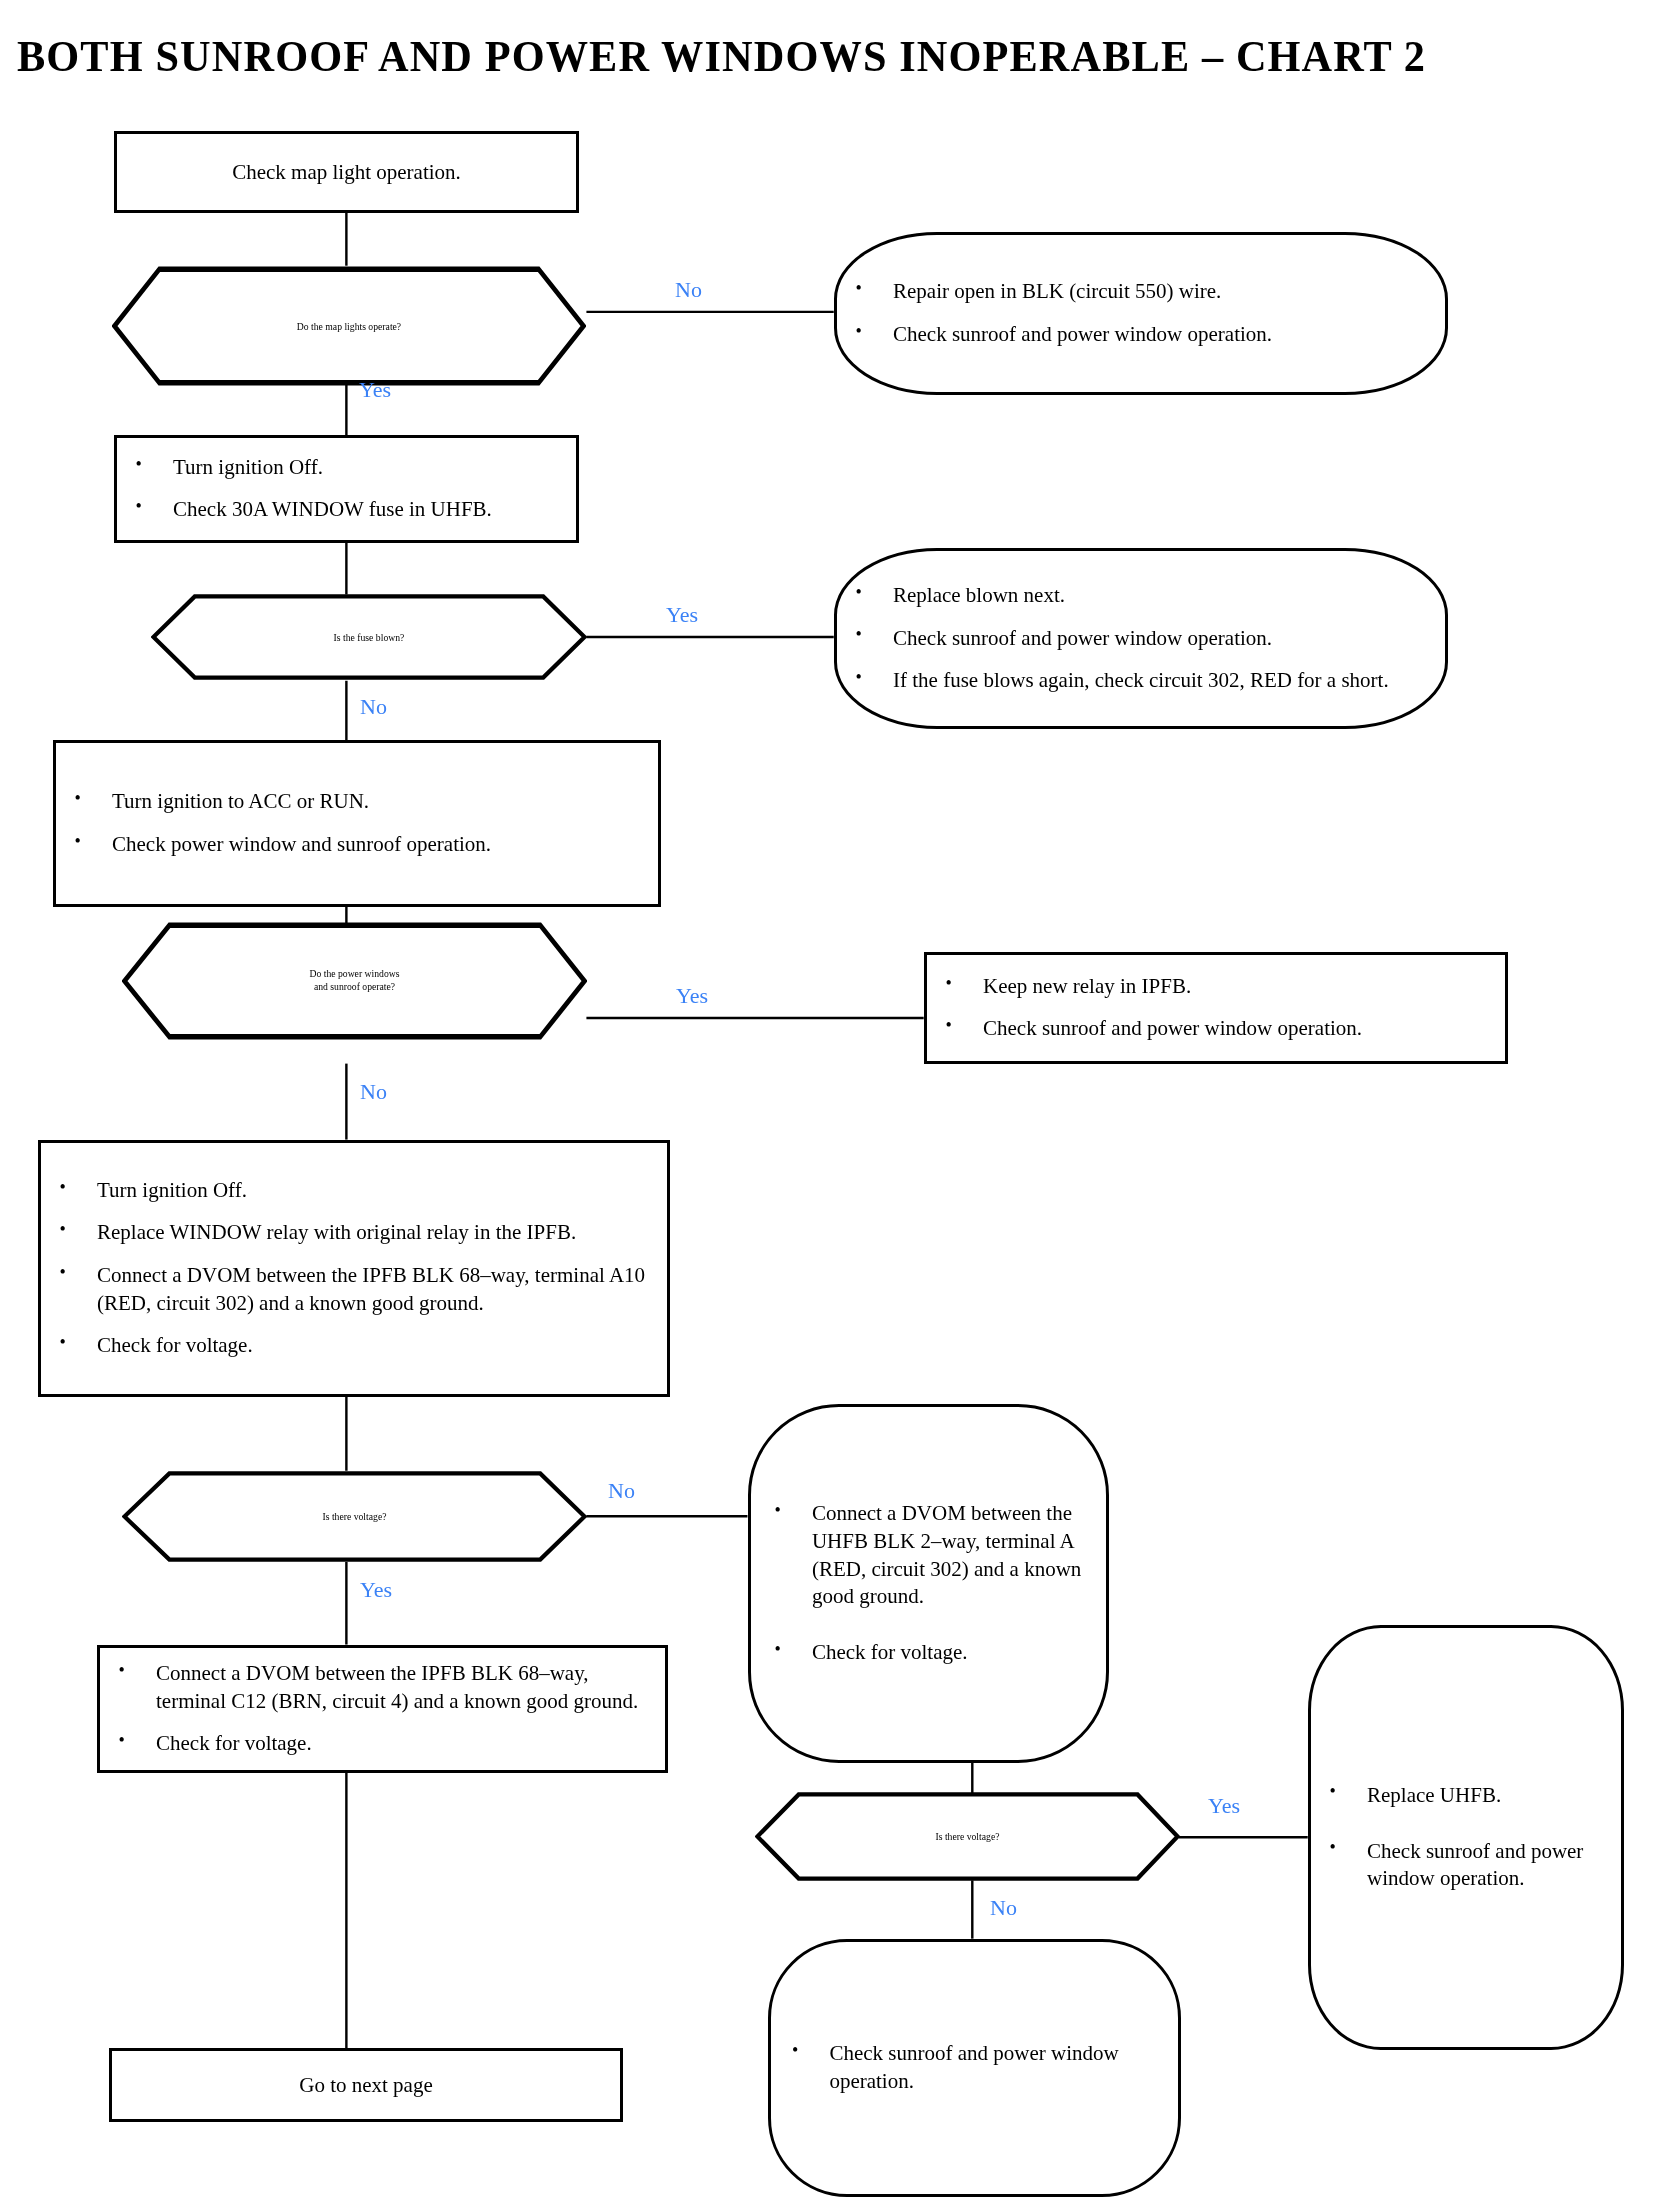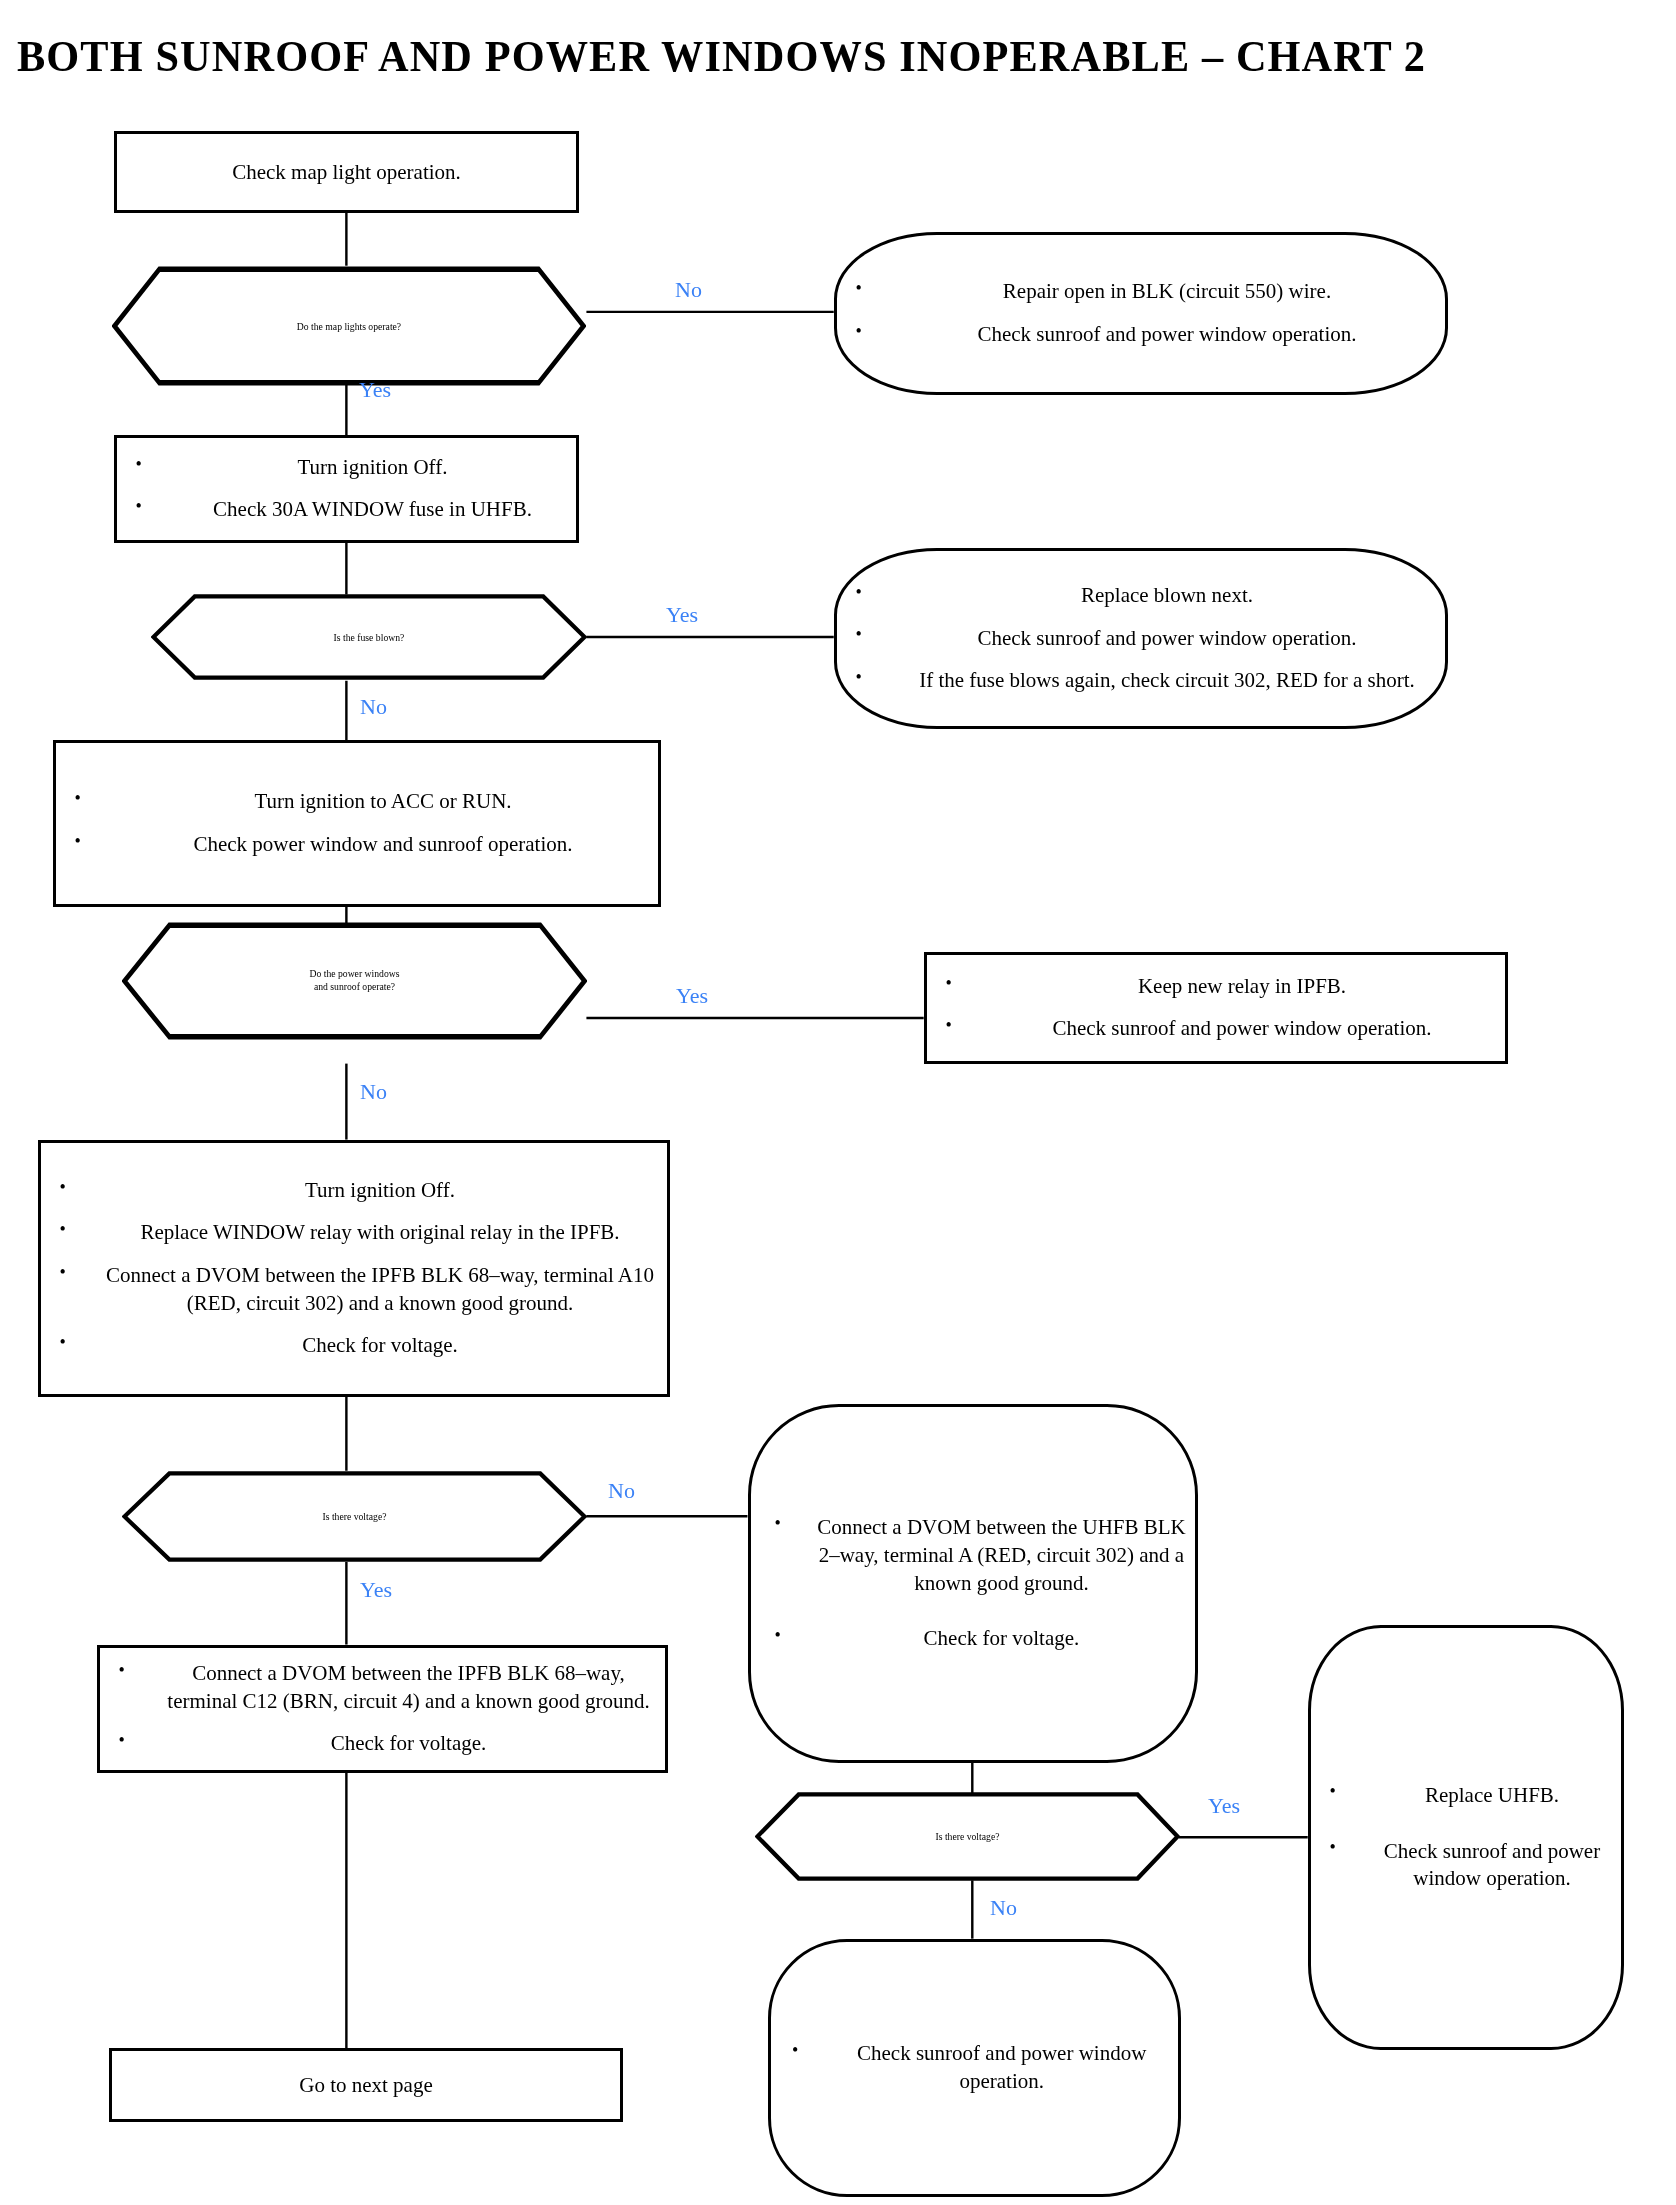--- a/index.html
+++ b/index.html
@@ -70,21 +70,20 @@
   .center-text {
     width: 100%;
     text-align: center;
     font-size: 21px;
   }
   ul.bullets {
     list-style: none;
     margin: 4px;
     padding: 0;
     width: 100%;
-    text-align: center;
   }
   ul.bullets > li {
     position: relative;
     padding-left: 52px;
     margin: 0 0 14.6px 0;
     font-size: 21px;
     line-height: 1.33;
   }
   ul.bullets > li:last-child { margin-bottom: 0; }
   ul.bullets > li::before {
@@ -221,21 +220,21 @@
     </ul>
   </div>
 
   <div class="node decision" style="left:122px; top:1471px; width:465px; height:91px;">
     <svg class="decision-shape" viewBox="0 0 765 150" preserveAspectRatio="none">
       <polygon points="78,4 688,4 761,75 688,146 78,146 4,75" fill="#fff" stroke="#000" stroke-width="7"></polygon>
     </svg>
     <div class="dtext">Is there voltage?</div>
   </div>
 
-  <div class="node terminal" style="left:748px; top:1404px; width:450px; height:359px; border-radius:91px / 91px;">
+  <div class="node terminal" style="left:748px; top:1404px; width:361px; height:359px; border-radius:91px / 91px;">
     <ul class="bullets inner-pad" style="padding-left:4.9px;">
       <li style="margin-bottom:28px;">Connect a DVOM between the UHFB BLK 2–way, terminal A (RED, circuit 302) and a known good ground.</li>
       <li>Check for voltage.</li>
     </ul>
   </div>
 
   <div class="node process" style="left:97px; top:1645px; width:571px; height:128px;">
     <ul class="bullets inner-pad">
       <li>Connect a DVOM between the IPFB BLK 68–way, terminal C12 (BRN, circuit 4) and a known good ground.</li>
       <li>Check for voltage.</li>

